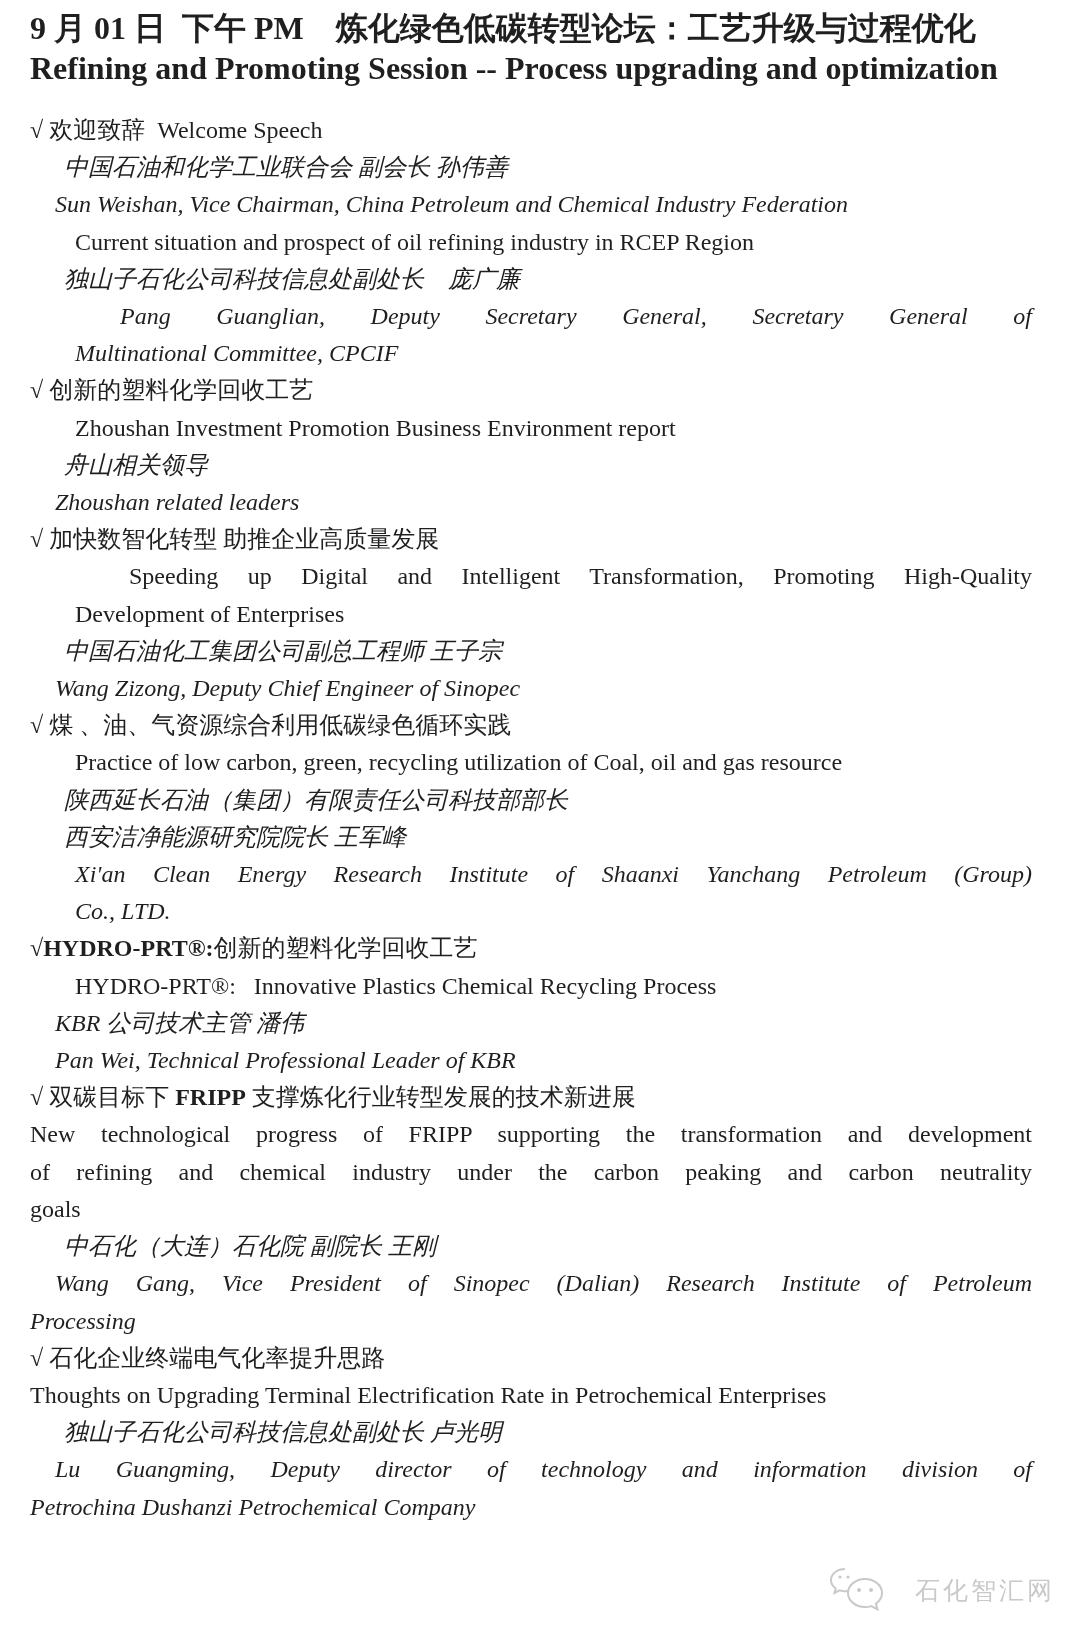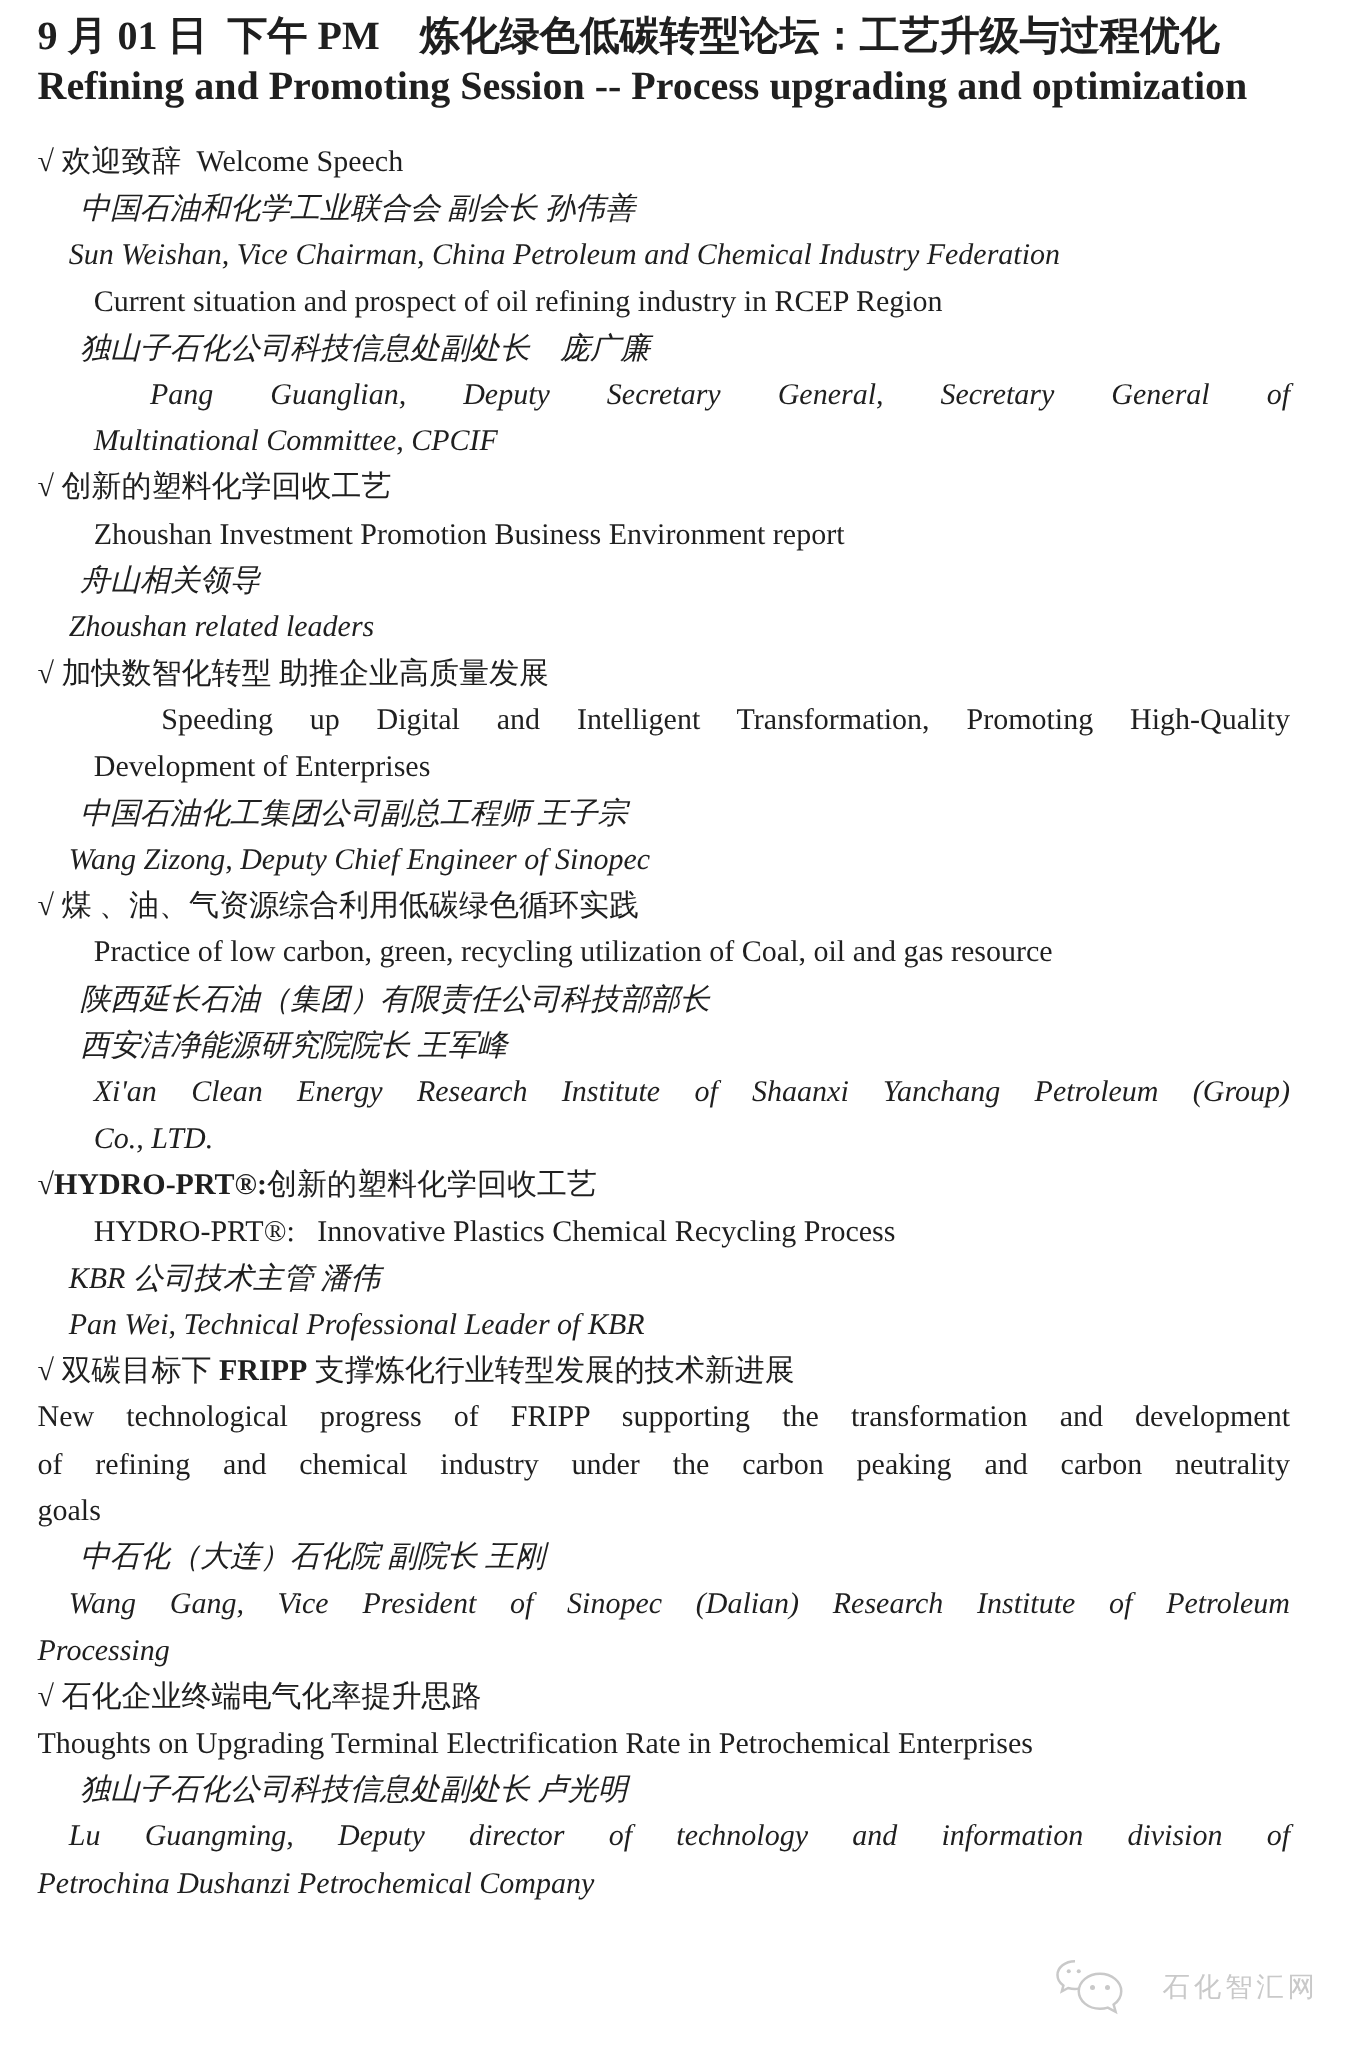--- a/index.html
+++ b/index.html
@@ -44,21 +44,21 @@
   .watermark {
     position: absolute;
     right: 25px;
     bottom: 24px;
     display: flex;
     align-items: center;
     gap: 8px;
     color: #c9c9c9;
   }
   .watermark .wm-text {
-    font-size: 22px;
+    font-size: 25px;
     letter-spacing: 3px;
     font-family: "Liberation Sans", "DejaVu Sans", sans-serif;
     margin-left: 21px;
   }
   .wm-logo { display: block; }
 </style>
 </head>
 <body>
 
 <div class="page">

